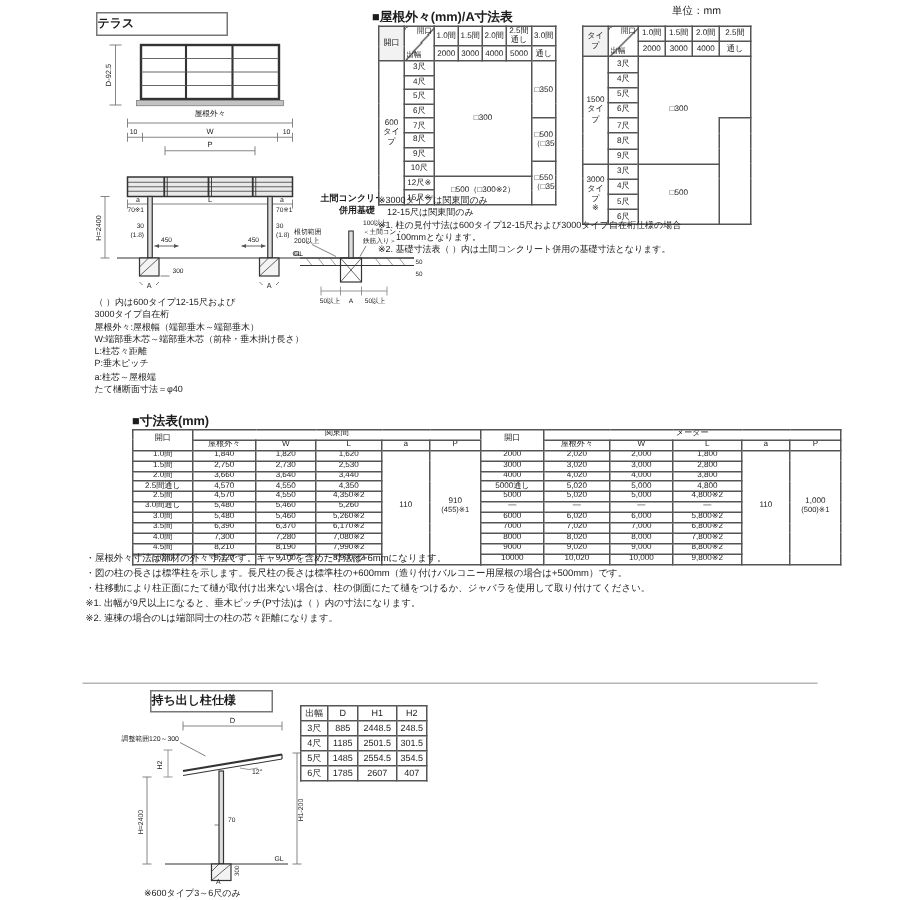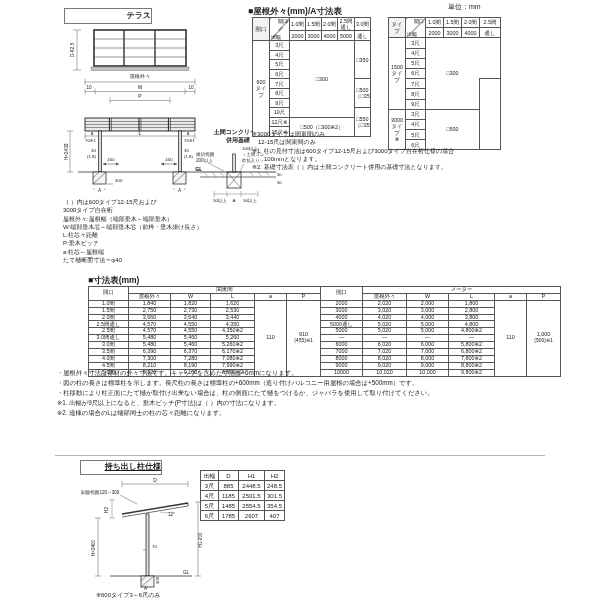--- a/index.html
+++ b/index.html
@@ -1,20 +1,20 @@
 <!DOCTYPE html>
 <html><head>
 <meta charset="utf-8">
 <style>
   html,body{margin:0;padding:0;background:#ffffff;}
   #page{position:relative;width:600px;height:600px;background:#fff;overflow:hidden;
         font-family:"Liberation Sans","DejaVu Sans",sans-serif;color:#1c1c1c;}
   .abs{position:absolute;}
   .pre{white-space:pre-line;}
-  .boxtitle{border:1px solid #777;text-align:right;font-weight:bold;font-size:8px;line-height:14px;background:#fff;}
+  .boxtitle{border:1px solid #777;text-align:left;font-weight:bold;font-size:8px;line-height:14px;background:#fff;}
   .heading{font-weight:bold;font-size:8.5px;}
   .smalltext{font-size:6px;line-height:8.3px;}
   table{border-collapse:collapse;table-layout:fixed;background:#fff;}
   td,th{border:1px solid #555;font-weight:normal;text-align:center;padding:0;overflow:hidden;}
   
   .fnd td,.fnd th{font-size:5.4px;line-height:6.2px;height:8.6px;}
   .fnd .hdr{height:7px;}
   .fnd1500 td,.fnd1500 th{height:9.2px;}
   .diag{position:relative;background:linear-gradient(to bottom right,transparent 48.5%,#555 48.5%,#555 52%,transparent 52%);}
   .diag .tr{position:absolute;top:0;right:1px;font-size:5px;}
@@ -548,21 +548,21 @@
   <div class="abs" style="left:57px;top:368px;width:500px;font-size:6.3px;line-height:10px;">
     <div>・屋根外々寸法は部材の外々寸法です。キャップを含めた寸法は+6mmになります。</div>
     <div>・図の柱の長さは標準柱を示します。長尺柱の長さは標準柱の+600mm（造り付けバルコニー用屋根の場合は+500mm）です。</div>
     <div>・柱移動により柱正面にたて樋が取付け出来ない場合は、柱の側面にたて樋をつけるか、ジャバラを使用して取り付けてください。</div>
     <div>※1. 出幅が9尺以上になると、垂木ピッチ(P寸法)は（ ）内の寸法になります。</div>
     <div>※2. 連棟の場合のLは端部同士の柱の芯々距離になります。</div>
   </div>
 
   <div class="abs divider" style="left:55px;top:455px;width:490px;"></div>
 
-  <div class="abs boxtitle" style="left:80px;top:460px;width:80px;height:13px;line-height:12px;text-decoration:underline;">持ち出し柱仕様</div>
+  <div class="abs boxtitle" style="left:100px;top:460px;width:80px;height:13px;line-height:12px;">持ち出し柱仕様</div>
 
   <svg class="abs" style="left:80px;top:474px;" width="135" height="116" viewBox="0 0 135 116">
 
     <line x1="42" y1="10" x2="108" y2="10" stroke="#777" stroke-width="0.6"></line>
     <line x1="42" y1="7" x2="42" y2="13" stroke="#777" stroke-width="0.6"></line>
     <line x1="108" y1="7" x2="108" y2="13" stroke="#777" stroke-width="0.6"></line>
     <text x="75" y="8" font-size="5" text-anchor="middle">D</text>
 
     <text x="1" y="20" font-size="4.6">調整範囲120～300</text>
     <line x1="40" y1="21" x2="57" y2="30" stroke="#555" stroke-width="0.5"></line>

